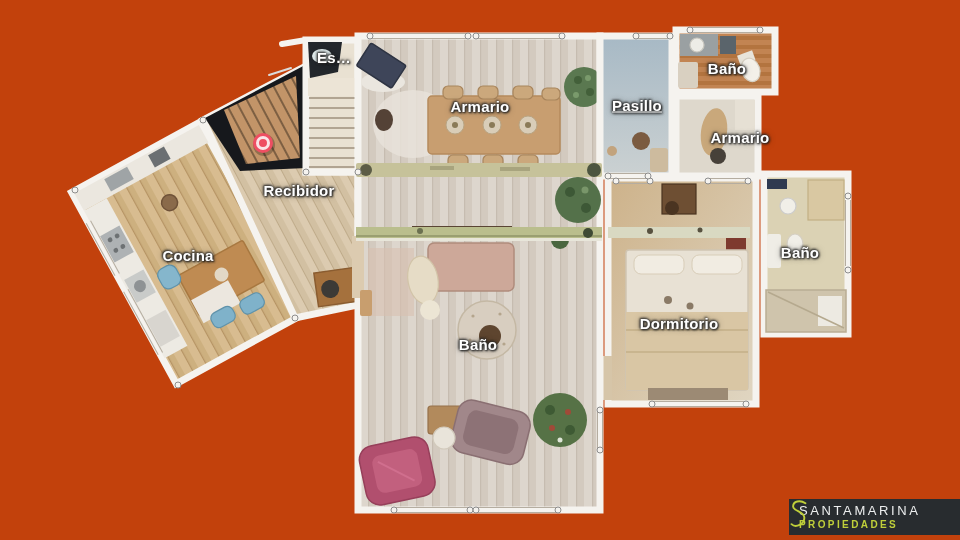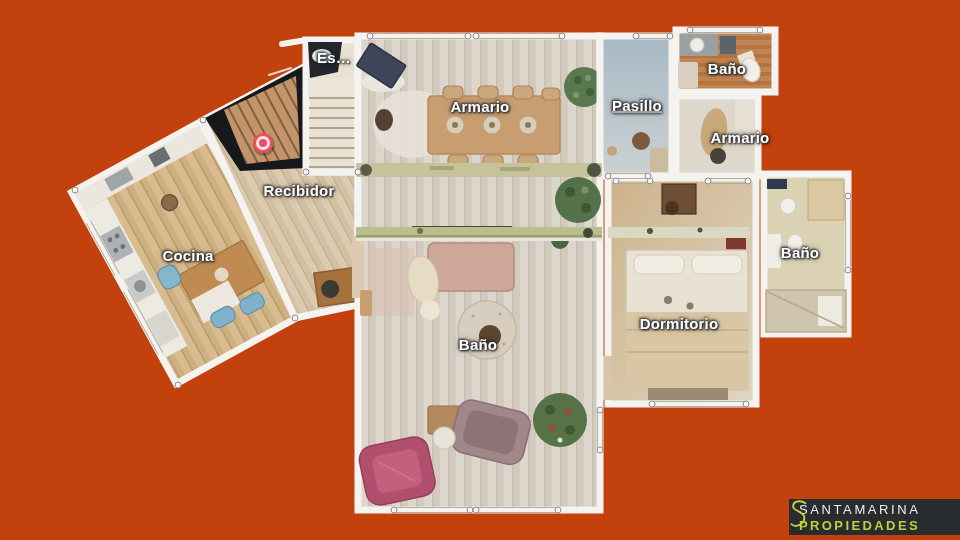--- a/index.html
+++ b/index.html
@@ -8,21 +8,21 @@
   .stage svg{position:absolute;left:0;top:0;}
   #labels{position:absolute;left:0;top:0;width:960px;height:540px;pointer-events:none;}
   .room-label{position:absolute;transform:translate(-50%,-50%);color:#ffffff;
     font-size:15px;font-weight:bold;letter-spacing:.2px;white-space:nowrap;pointer-events:auto;cursor:pointer;
     text-shadow:0 0 3px #3c3c3c,0 0 3px #3c3c3c,1px 1px 2px rgba(0,0,0,.85),
                 -1px -1px 2px rgba(0,0,0,.6),0 0 6px rgba(0,0,0,.5);}
   .brand{position:absolute;left:789px;top:499px;width:171px;height:36px;background:#282c2f;
     display:flex;align-items:center;gap:7px;padding-left:10px;box-sizing:border-box;}
   .brand-text{display:flex;flex-direction:column;line-height:1;}
   .brand-name{color:#eceeee;font-size:13px;letter-spacing:2.6px;font-weight:400;}
-  .brand-tagline{color:#bfcf3a;font-size:13px;font-weight:bold;letter-spacing:2.4px;margin-top:3px;}
+  .brand-tagline{color:#bfcf3a;font-size:10px;font-weight:bold;letter-spacing:2.4px;margin-top:3px;}
 </style>
 </head>
 <body>
 
 <div class="stage">
 <svg width="960" height="540" viewBox="0 0 960 540">
   <defs>
     <pattern id="pl" width="16" height="16" patternUnits="userSpaceOnUse">
       <rect width="16" height="16" fill="#ddd6cd"></rect>
           <rect width="8" height="16" fill="#d3cabf"></rect>

